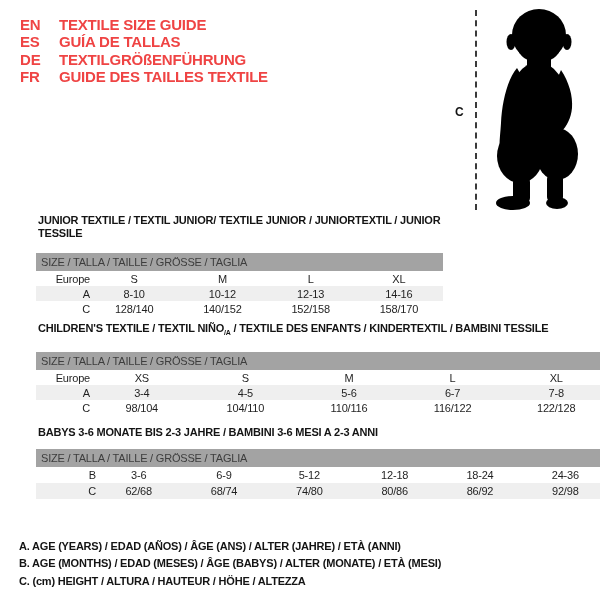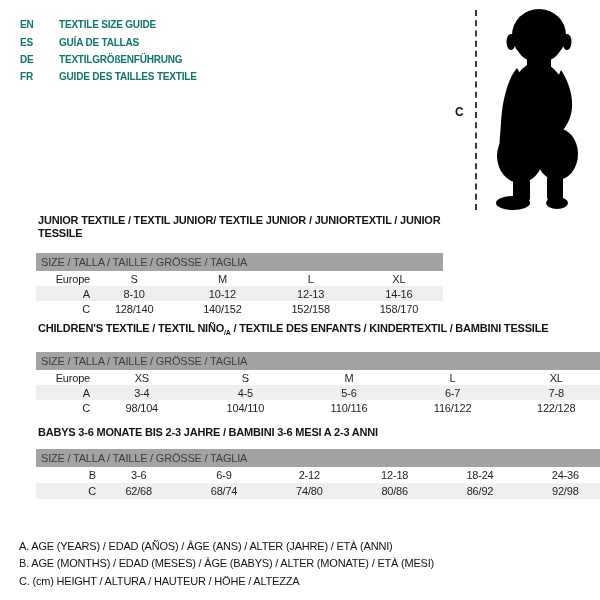--- a/index.html
+++ b/index.html
@@ -8,21 +8,21 @@
     background:#ffffff;
     font-family:"Liberation Sans","DejaVu Sans",sans-serif;
     color:#1f1f1f;
     position:relative;
     overflow:hidden;
   }
   .page { position:absolute; inset:0; background:#ffffff; }
 
   
   .lang-list { position:absolute; left:20px; top:16px; }
-  .lang-row { display:flex; height:17.4px; align-items:center; font-weight:bold; font-size:10px; letter-spacing:-0.2px; color:#0f766e; }
+  .lang-row { display:flex; height:17.4px; font-weight:bold; font-size:15px; letter-spacing:-0.2px; color:#ef4444; }
   .lang-code { width:39px; }
   .lang-label { }
 
   
   .figure-area { position:absolute; left:440px; top:0; width:160px; height:220px; }
   .measure-label { position:absolute; left:15px; top:105px; font-weight:bold; font-size:12px; color:#141414; }
   .dash-line { position:absolute; left:35px; top:10px; height:200px; width:0; border-left:2px dashed #3a3a3a; }
   .baby-svg { position:absolute; left:47px; top:8px; }
 
   
@@ -37,21 +37,21 @@
   .st-header { background:#a3a3a3; height:18px; display:flex; align-items:center; padding-left:5px; font-size:11px; color:#3d3d3d; letter-spacing:-0.2px; }
   .trow { display:flex; height:15px; align-items:center; font-size:11px; letter-spacing:-0.2px; }
   #sec3 .trow { height:16px; }
   .trow.stripe { background:#efefef; }
   .tcell { flex:1; text-align:center; }
   .tcell.label { flex:0 0 50px; text-align:right; padding-left:4px; }
   #sec3 .tcell.label { flex-basis:56px; }
 
   
   .legend { position:absolute; left:19px; top:538px; }
-  .legend-line { font-weight:normal; font-size:11px; letter-spacing:-0.2px; line-height:17.3px; color:#141414; }
+  .legend-line { font-weight:bold; font-size:11px; letter-spacing:-0.2px; line-height:17.3px; color:#141414; }
 </style>
 </head>
 <body>
 
 <div class="page">
 
   <div class="lang-list">
     <div class="lang-row">
       <span class="lang-code">EN</span>
       <span class="lang-label">TEXTILE SIZE GUIDE</span>
@@ -158,21 +158,21 @@
   <div class="section" id="sec3">
     <div class="sec-title">
       <div>BABYS 3-6 MONATE BIS 2-3 JAHRE / BAMBINI 3-6 MESI A 2-3 ANNI</div>
     </div>
     <div class="st-header">SIZE / TALLA / TAILLE / GRÖSSE / TAGLIA</div>
     <div>
         <div class="trow">
           <div class="tcell label">B</div>
           <div class="tcell">3-6</div>
           <div class="tcell">6-9</div>
-          <div class="tcell">2-12</div>
+          <div class="tcell">5-12</div>
           <div class="tcell">12-18</div>
           <div class="tcell">18-24</div>
           <div class="tcell">24-36</div>
         </div>
         <div class="trow stripe">
           <div class="tcell label">C</div>
           <div class="tcell">62/68</div>
           <div class="tcell">68/74</div>
           <div class="tcell">74/80</div>
           <div class="tcell">80/86</div>

